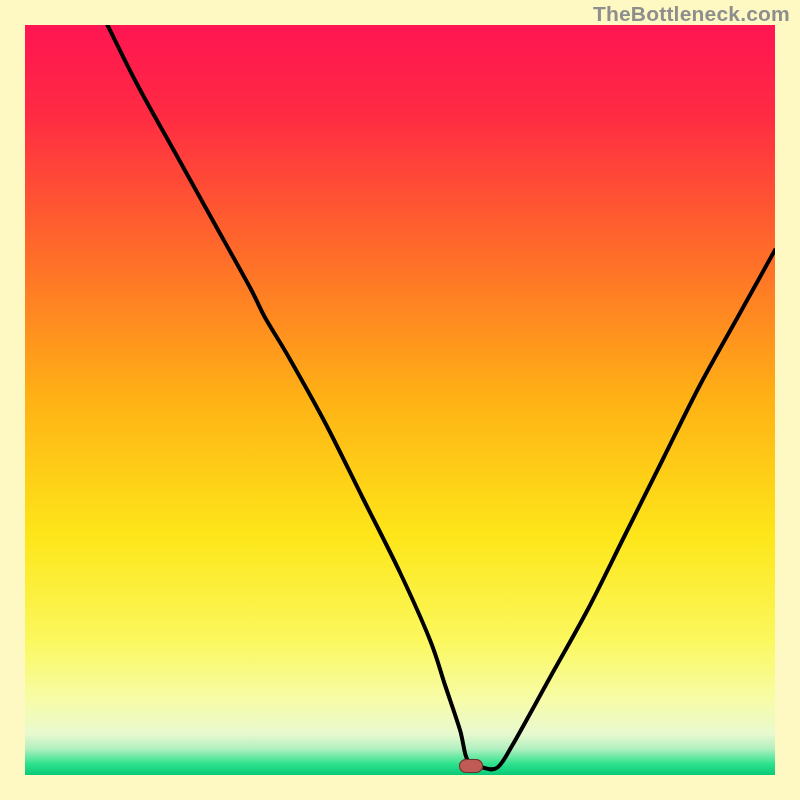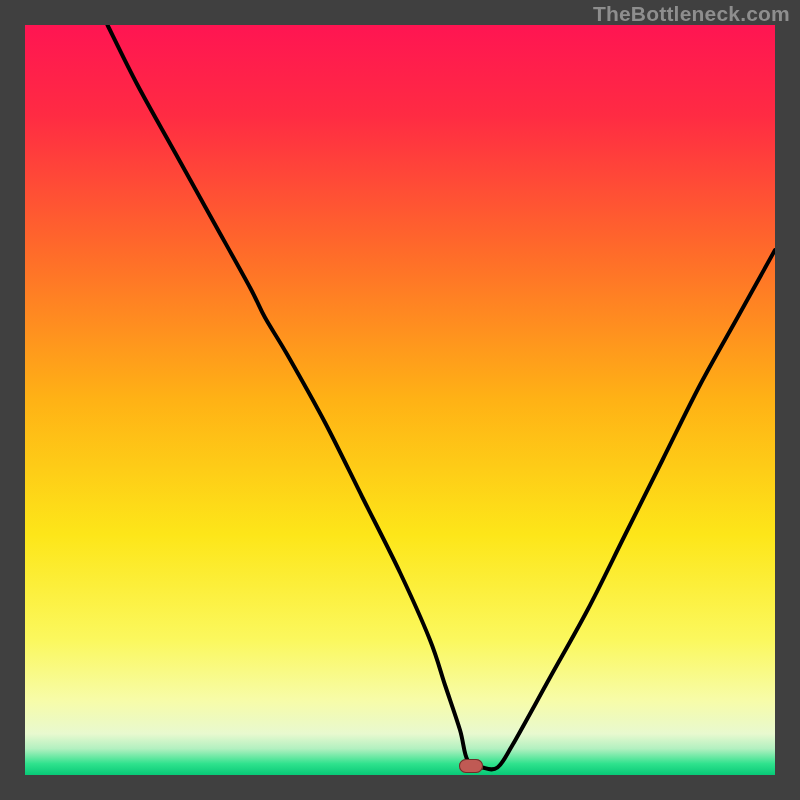--- a/index.html
+++ b/index.html
@@ -9,21 +9,21 @@
     height: 800px;
     background: #000;
     overflow: hidden;
   }
   .frame {
     position: absolute;
     left: 0;
     top: 0;
     width: 800px;
     height: 800px;
-    background: #404040;
+    background: #fef9c3;
   }
   .plot {
     position: absolute;
     left: 25px;
     top: 25px;
     width: 750px;
     height: 750px;
     overflow: hidden;
   }
   .gradient {

